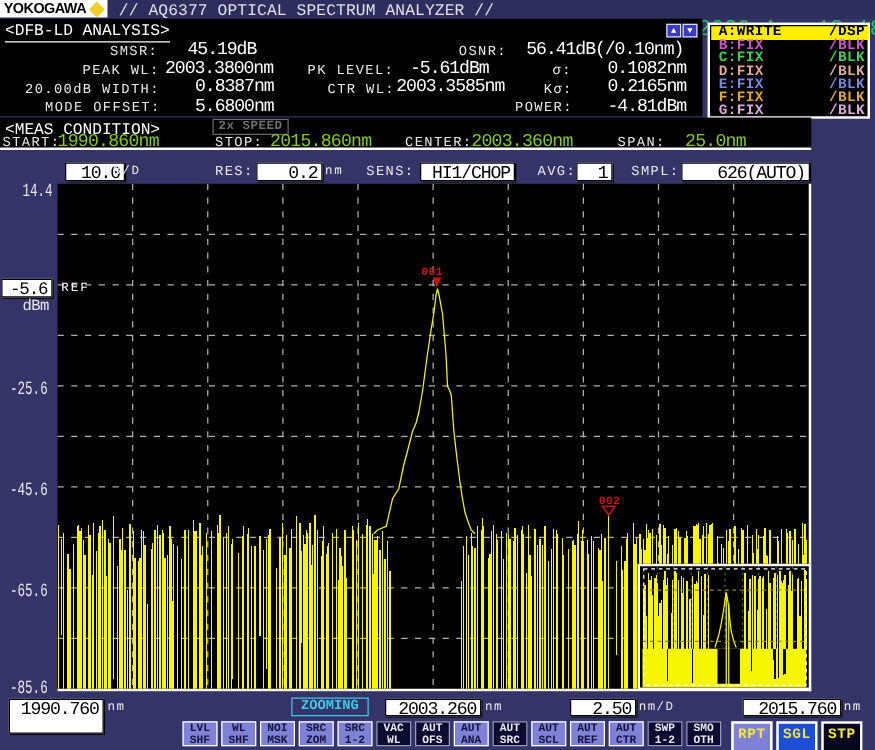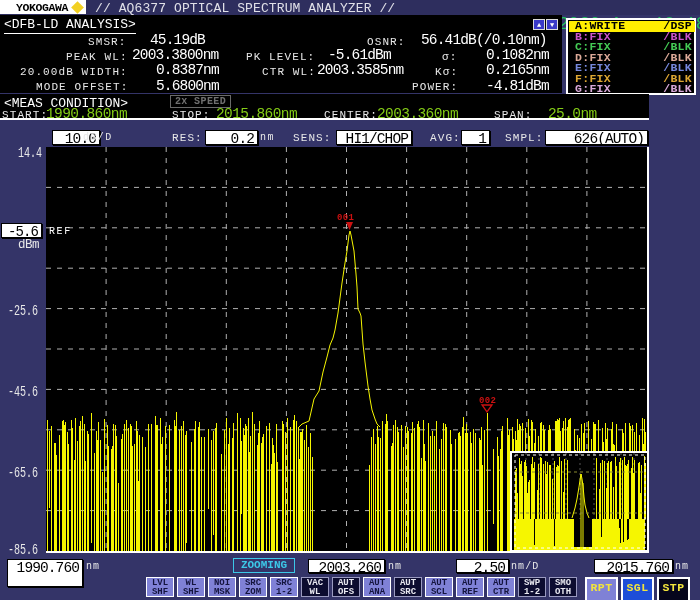--- a/index.html
+++ b/index.html
@@ -17,21 +17,21 @@
 .bigk{position:absolute;top:577px;width:33px;height:37px;font-weight:bold;font-size:11.5px;
  text-align:center;line-height:17px;letter-spacing:0.5px;color:#f2e43c}
 .trow{position:absolute;left:1px;width:126px;height:10.4px;font-size:11.5px;line-height:10.5px;
  font-weight:bold;letter-spacing:0.3px}
 .trow span{position:absolute;left:6px}
 .trow .tr2{left:auto;right:3px}
 </style></head><body>
 
 <div class="a" style="left:0;top:0;width:700px;height:15px;background:#2e2e5e"></div>
 <div class="a" style="left:0;top:0;width:86px;height:14px;background:#fff"></div>
-<div class="a" style="left:16px;top:1px;font-family:Liberation Mono, monospace;font-weight:bold;font-size:11.5px;letter-spacing:-0.4px;color:#000">YOKOGAWA</div>
+<div class="a" style="left:3px;top:1px;font-family:Liberation Sans, sans-serif;font-weight:bold;font-size:11.5px;letter-spacing:-0.4px;color:#000">YOKOGAWA</div>
 <div class="a" style="left:73px;top:2.5px;width:9px;height:9px;background:#f2d022;transform:rotate(45deg)"></div>
 <div class="a" style="left:95px;top:1px;font-size:13px;letter-spacing:0.1px;color:#e0e0e8">// AQ6377 OPTICAL SPECTRUM ANALYZER //</div>
 <div class="a" style="left:558px;top:14px;font-size:18px;letter-spacing:-0.2px;color:#22c55e">2020 Aug 18 18:34</div>
 
 <div class="a" style="left:0;top:15px;width:562px;height:78px;background:#000"></div>
 <div class="a" style="left:4px;top:17px;font-size:13px;letter-spacing:-0.05px;color:#fff;border-bottom:1px solid #fff;padding-bottom:1px">&lt;DFB-LD ANALYSIS&gt;</div>
 <div class="a lab" style="left:88px;top:35.5px">SMSR:</div>
 <div class="a val" style="left:150px;top:31.5px">45.19dB</div>
 <div class="a lab" style="left:367px;top:35.5px">OSNR:</div>
 <div class="a val" style="left:421px;top:31.5px">56.41dB(/0.10nm)</div>

